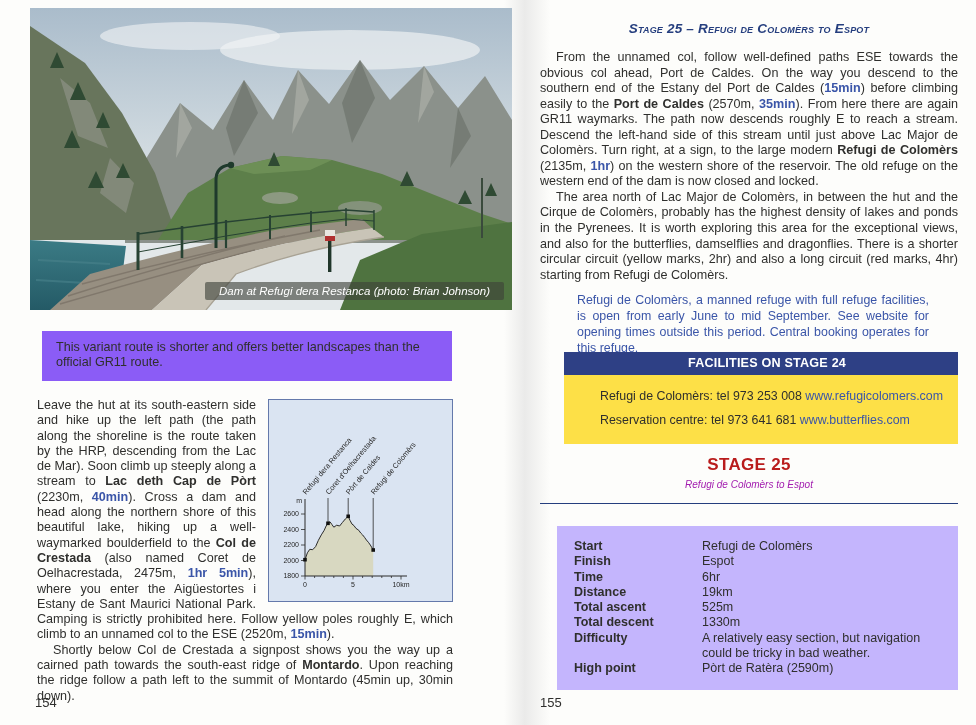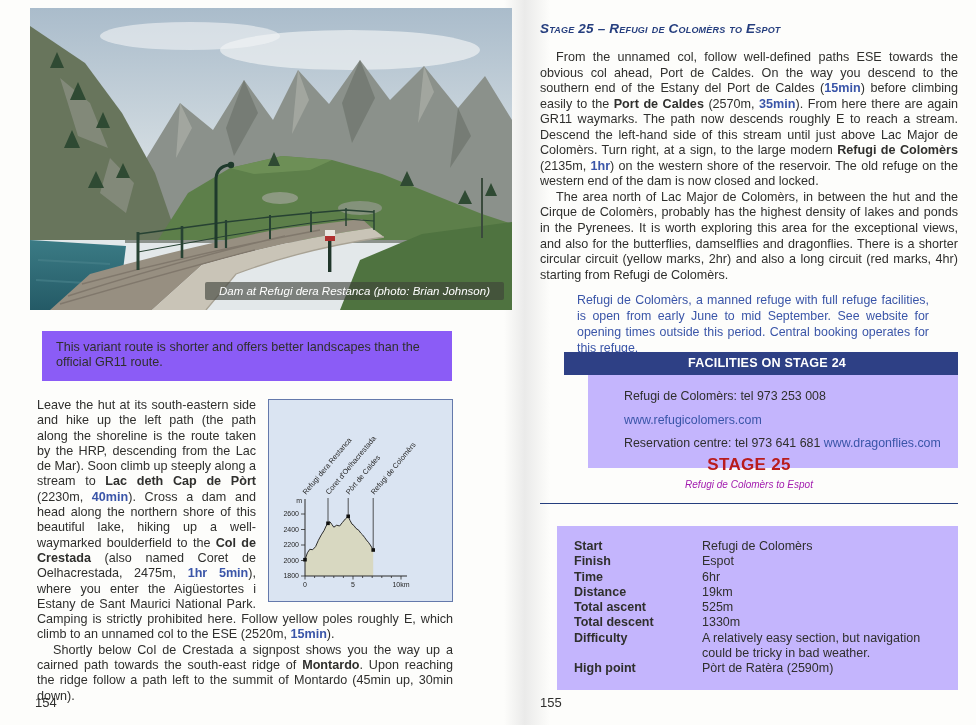--- a/index.html
+++ b/index.html
@@ -26,31 +26,31 @@
   #chart-box svg .wp{font-size:7.4px;fill:#262626;font-family:"Liberation Sans",sans-serif;}
   .para{margin:0;}
   .para.indent{text-indent:16px;}
   .seg-b{font-weight:bold;}
   .seg-time{font-weight:bold;color:#3a55a8;}
   .seg-link{color:#3a55a8;}
   .pagenum{font-size:13px;color:#2f2f2d;}
   #pagenum-left{left:35px;top:695px;}
   
   #page-right{left:540px;top:0;width:418px;height:725px;}
-  #running-header{position:absolute;top:21px;right:0;width:418px;text-align:left;
+  #running-header{position:absolute;top:21px;right:0;width:418px;text-align:center;
           color:#253e7e;font-style:italic;font-weight:bold;font-variant:small-caps;
           font-size:13.5px;letter-spacing:.2px;}
   #rp-body{position:absolute;top:50px;left:0;width:418px;font-size:12.6px;
           line-height:1.235;text-align:justify;}
   #note-para{position:absolute;top:292px;left:37px;width:352px;color:#3a55a8;
           font-size:12.4px;line-height:1.3;text-align:justify;}
   #facilities{position:absolute;top:352px;left:24px;width:394px;}
   #facilities-title{background:#2e4085;color:#ffffff;font-weight:bold;font-size:12.6px;
           text-align:center;padding:4px 0 5px 12px;letter-spacing:.2px;}
-  #facilities-bodybox{background:#c4b5fd;padding:10px 0 12px 36px;margin-left:24px;}
+  #facilities-bodybox{background:#fde047;padding:10px 0 12px 36px;}
   .fac-line{font-size:12.4px;line-height:1.9;}
   #stage-title{position:absolute;top:455px;left:0;width:418px;text-align:center;
           color:#b91c1c;font-weight:bold;font-size:17px;letter-spacing:.3px;}
   #stage-subtitle{position:absolute;top:479px;left:0;width:418px;text-align:center;
           color:#a21caf;font-style:italic;font-size:10px;}
   #stage-rule{position:absolute;top:503px;left:0;width:418px;border-bottom:1.6px solid #253e7e;}
   #info-table{position:absolute;top:526px;left:17px;width:369px;background:#c4b5fd;
           padding:13px 15px 14px 17px;font-size:12.5px;line-height:1.22;}
   .info-row{display:flex;}
   .info-label{width:128px;font-weight:bold;flex:none;}
@@ -196,21 +196,21 @@
       <p class="para indent"><span>From the unnamed col, follow well-defined paths ESE towards the obvious col ahead, Port de Caldes. On the way you descend to the southern end of the Estany del Port de Caldes (</span><span class="seg-time">15min</span><span>) before climbing easily to the </span><span class="seg-b">Port de Caldes</span><span> (2570m, </span><span class="seg-time">35min</span><span>). From here there are again GR11 waymarks. The path now descends roughly E to reach a stream. Descend the left-hand side of this stream until just above Lac Major de Colomèrs. Turn right, at a sign, to the large modern </span><span class="seg-b">Refugi de Colomèrs</span><span> (2135m, </span><span class="seg-time">1hr</span><span>) on the western shore of the reservoir. The old refuge on the western end of the dam is now closed and locked.</span></p>
       <p class="para indent"><span>The area north of Lac Major de Colomèrs, in between the hut and the Cirque de Colomèrs, probably has the highest density of lakes and ponds in the Pyrenees. It is worth exploring this area for the exceptional views, and also for the butterflies, damselflies and dragonflies. There is a shorter circular circuit (yellow marks, 2hr) and also a long circuit (red marks, 4hr) starting from Refugi de Colomèrs.</span></p>
     </div>
 
     <div id="note-para">Refugi de Colomèrs, a manned refuge with full refuge facilities, is open from early June to mid September. See website for opening times outside this period. Central booking operates for this refuge.</div>
 
     <div id="facilities">
       <div id="facilities-title">FACILITIES ON STAGE 24</div>
       <div id="facilities-bodybox">
           <div class="fac-line"><span>Refugi de Colomèrs: tel 973 253 008 </span><span class="seg-link">www.refugicolomers.com</span></div>
-          <div class="fac-line"><span>Reservation centre: tel 973 641 681 </span><span class="seg-link">www.dragonflies.com</span></div>
+          <div class="fac-line"><span>Reservation centre: tel 973 641 681 </span><span class="seg-link">www.butterflies.com</span></div>
         </div>
     </div>
 
     <div id="stage-title">STAGE 25</div>
     <div id="stage-subtitle">Refugi de Colomèrs to Espot</div>
     <div id="stage-rule"></div>
 
     <div id="info-table">
         <div class="info-row">
           <div class="info-label">Start</div>

